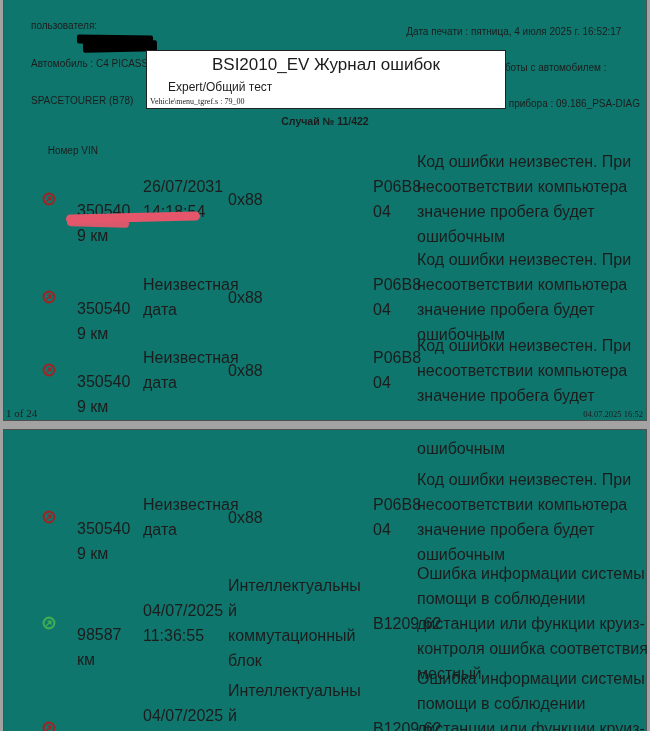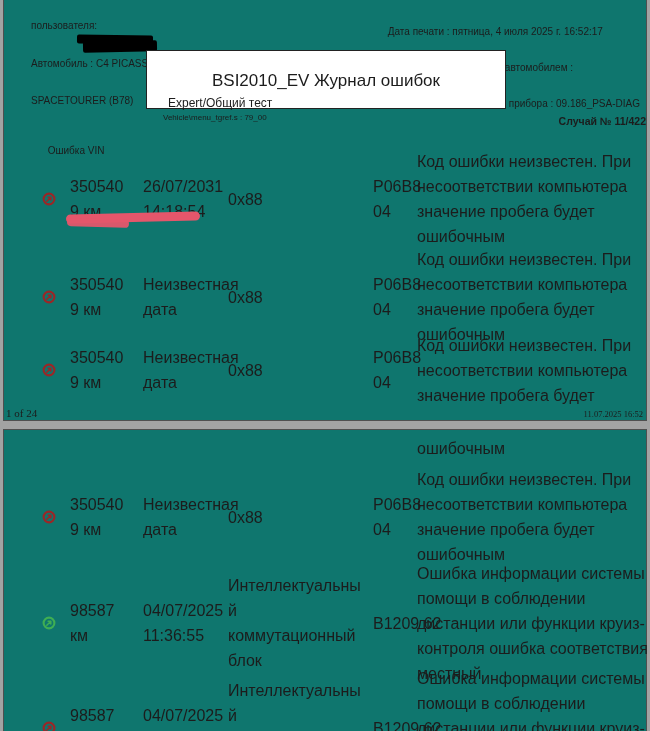--- a/index.html
+++ b/index.html
@@ -16,49 +16,49 @@
   #page1{top:0;height:420px;border-top:none;}
   #page2{top:429px;height:310px;}
 
   
   .hdr-left{
     position:absolute;left:27px;top:-5px;font-size:10px;line-height:12.5px;
     white-space:pre;
   }
   .hdr-right{
     position:absolute;right:6px;top:2px;font-size:10px;line-height:12px;
-    text-align:left;white-space:pre;
+    text-align:center;white-space:pre;
   }
   .vin-line{position:relative;}
   .redaction{position:absolute;background:#000;border-radius:2px;}
   .redaction.r1{left:73px;top:35px;width:76px;height:9px;transform:rotate(.6deg);}
   .redaction.r2{left:79px;top:41px;width:74px;height:11px;transform:rotate(-1.2deg);}
 
   
   .title-box{
     position:absolute;left:142px;top:50px;width:358px;height:57px;
     border:1px solid #222;background:#fff;
   }
-  .title-box .t1{font-size:17px;text-align:center;margin-top:20px;}
+  .title-box .t1{font-size:17px;text-align:center;margin-top:4px;}
   .title-box .t2{font-size:12px;margin:5px 0 0 21px;}
-  .title-box .t3{font-size:8px;margin:3px 0 0 16px;}
+  .title-box .t3{font-size:8px;margin:3px 0 0 3px;font-family:Liberation Serif, serif;}
 
   .case-label{
-    position:absolute;left:0;top:115px;width:100%;text-align:right;
+    position:absolute;left:0;top:115px;width:100%;text-align:center;
     font-size:10.5px;font-weight:bold;
   }
 
   
   .fault-row{position:absolute;left:0;width:100%;}
   .cell{
     position:absolute;top:50%;transform:translateY(-50%);
     font-size:16px;line-height:25px;white-space:pre;
   }
   .cell-icon{left:38px;width:16px;height:14px;line-height:0;}
-  .cell-mileage{left:66px;}
+  .cell-mileage{left:73px;margin-top:24px;}
   .cell-date{left:139px;}
   .cell-ecu{left:224px;}
   .cell-code{left:369px;}
   .cell-desc{left:413px;}
 
   .status-svg{width:14px;height:14px;display:block;}
 
   
   .scribble{position:absolute;background:#e5566b;border-radius:5px;}
   .scribble.s1{left:62px;top:213px;width:134px;height:9px;transform:rotate(-1.3deg);}
@@ -80,21 +80,21 @@
 </head>
 <body>
 
 <div class="page" id="page1">
 
   <div class="hdr-left">
     <div>пользователя:</div>
     <div>Автомобиль : C4 PICASSO C4 SPACETOURER/C4</div>
     <div>SPACETOURER (B78)</div>
     <div class="vin-line">
-      <span>Ошибка VIN</span>
+      <span>Номер VIN</span>
     </div>
   </div>
   <div class="redaction r1"></div>
   <div class="redaction r2"></div>
 
   <div class="hdr-right">
     <div>Дата печати : пятница, 4 июля 2025 г. 16:52:17</div>
     <div>Начало сеанса работы с автомобилем :</div>
     <div>Версия диагностического прибора : 09.186_PSA-DIAG</div>
   </div>
@@ -157,21 +157,21 @@
         <div class="cell cell-desc">Код ошибки неизвестен. При
 несоответствии компьютера
 значение пробега будет</div>
       </div>
     </div>
 
   <div class="scribble s1"></div>
   <div class="scribble s2"></div>
 
   <div class="footer-left">1 of 24</div>
-  <div class="footer-right">11.07.2025 16:52</div>
+  <div class="footer-right">04.07.2025 16:52</div>
 </div>
 
 <div class="page" id="page2">
   <div class="orphan-line">ошибочным</div>
   <div id="page2-rows">
       <div class="fault-row" style="top: 37px; height: 100px;">
         <div class="cell cell-icon"><svg class="status-svg" viewBox="0 0 14 14">
             <circle cx="7" cy="7" r="5.4" fill="none" stroke="#9a2727" stroke-width="2.1"></circle>
             <path d="M4.8 9.2 L8.8 5.2 M8.8 5.2 h-2.7 M8.8 5.2 v2.7" fill="none" stroke="#9a2727" stroke-width="1.5" stroke-linecap="round"></path>
           </svg></div>

